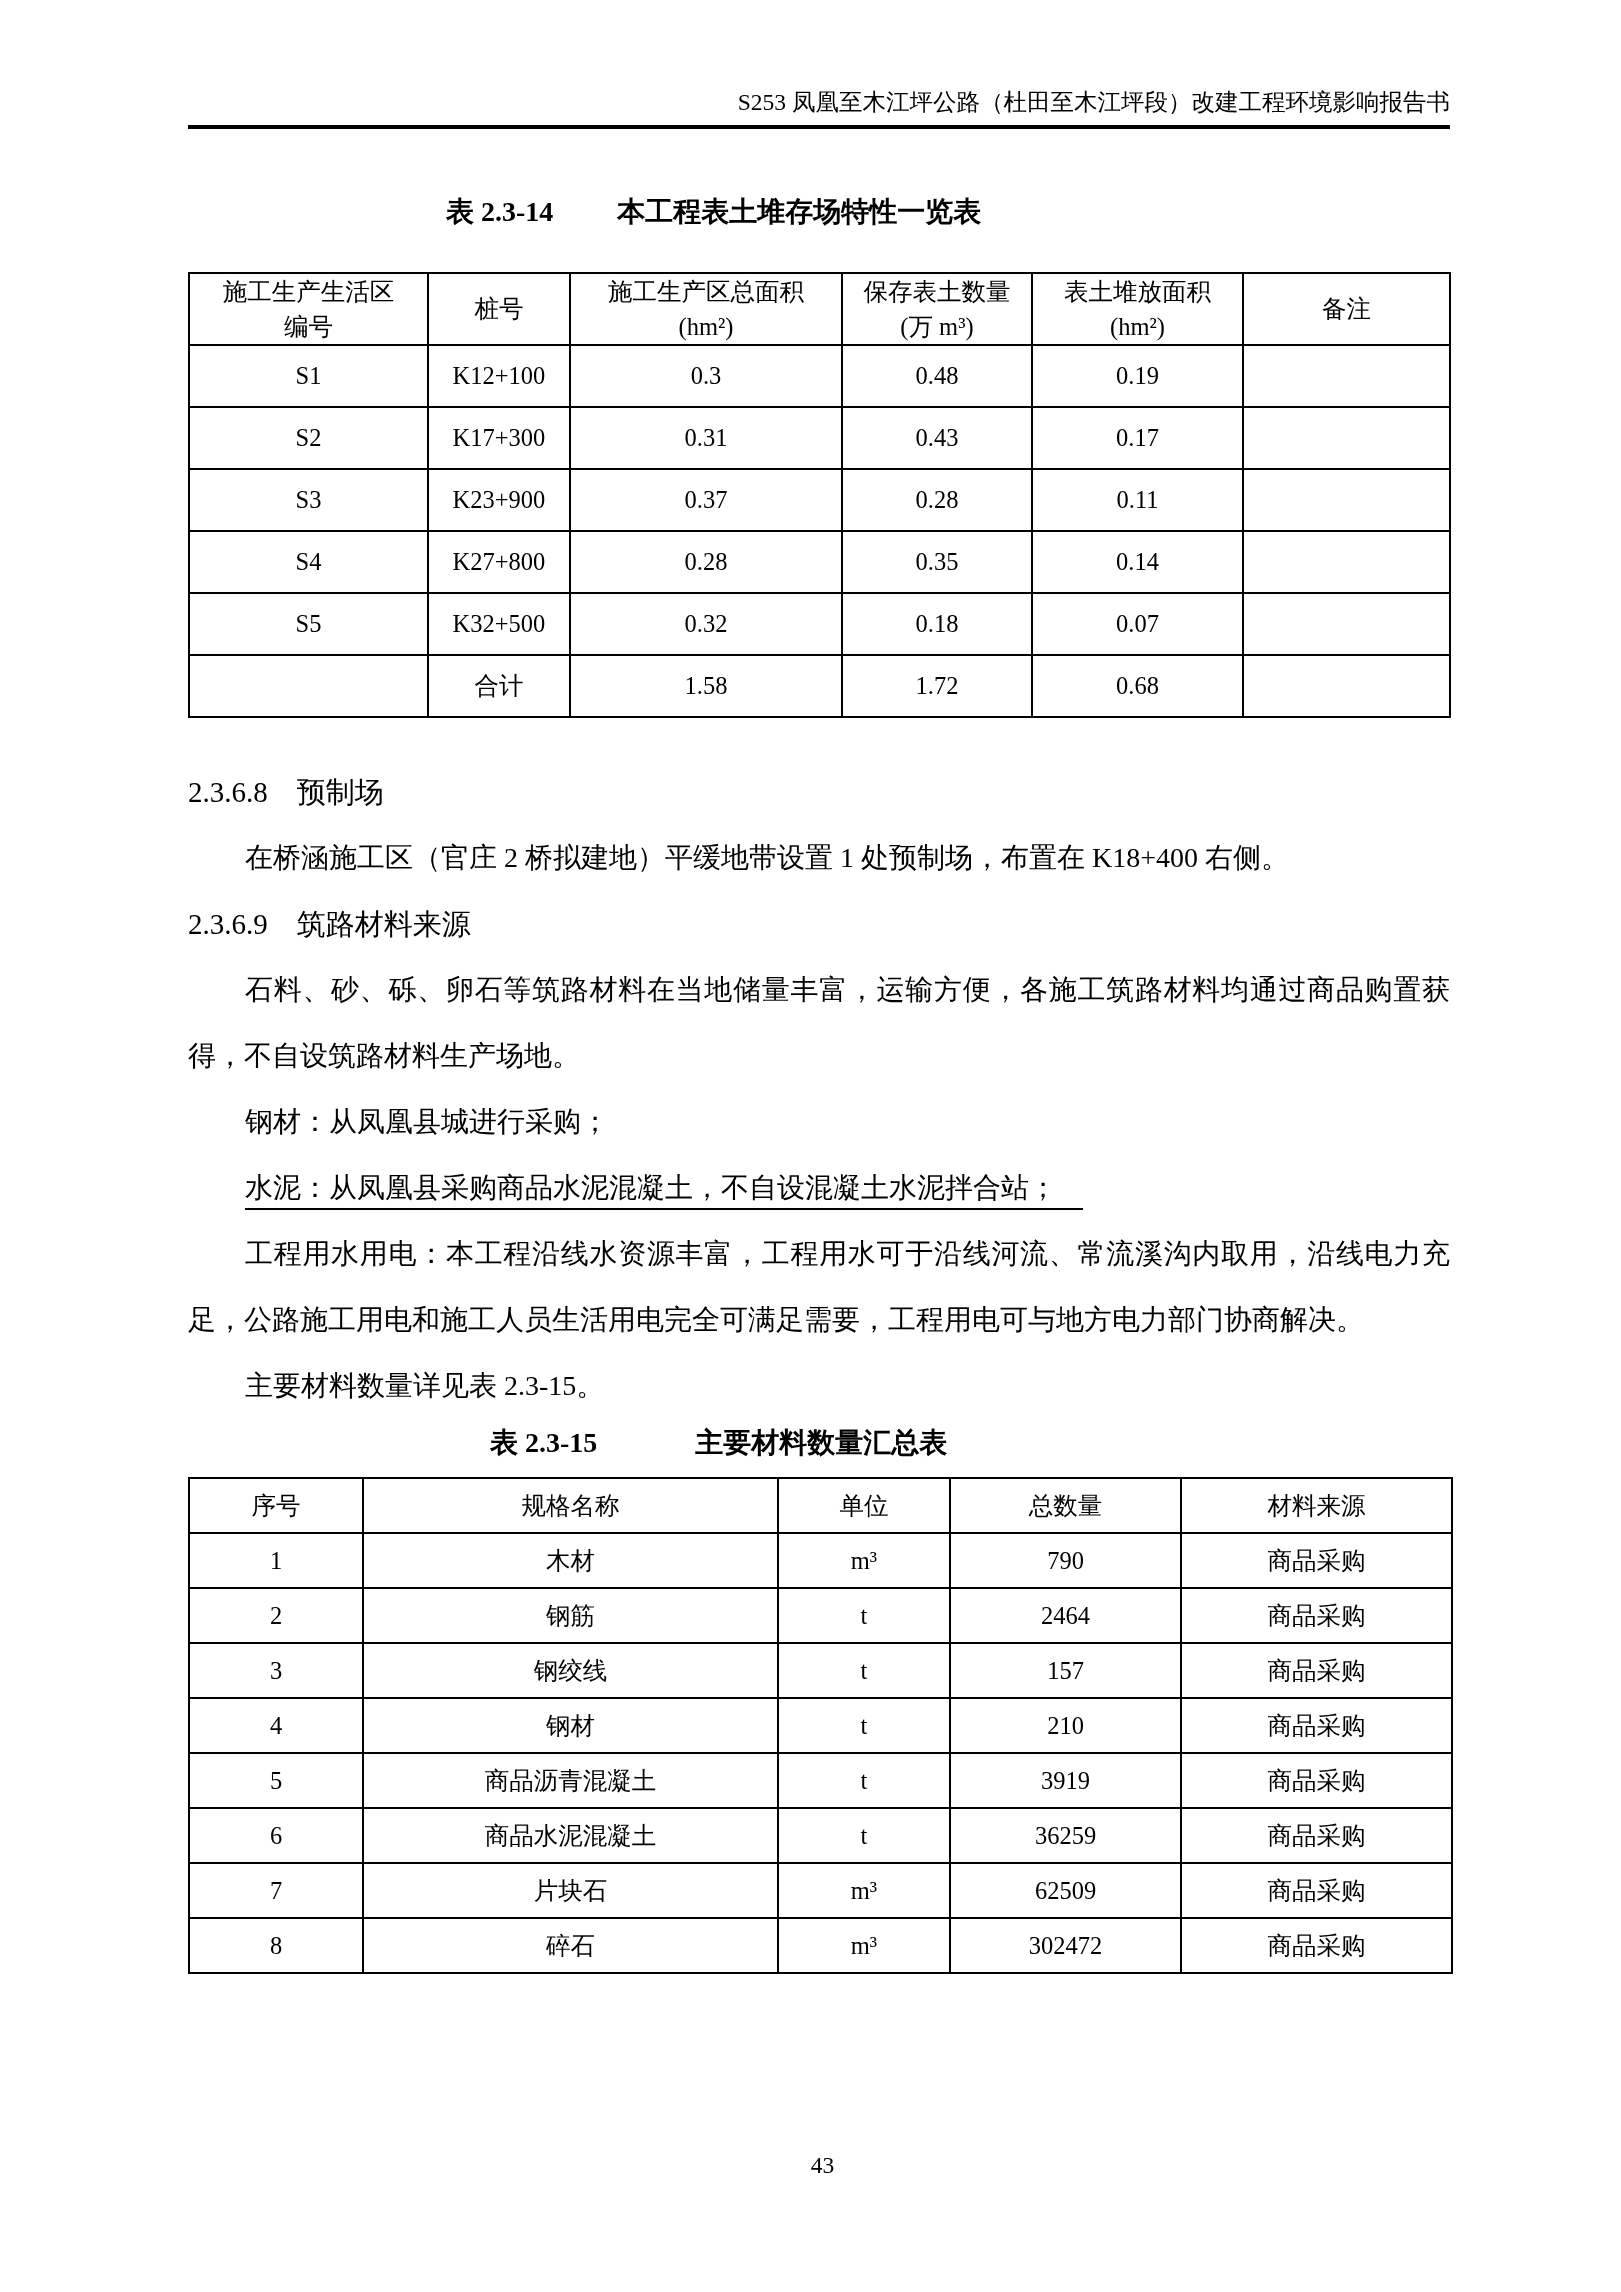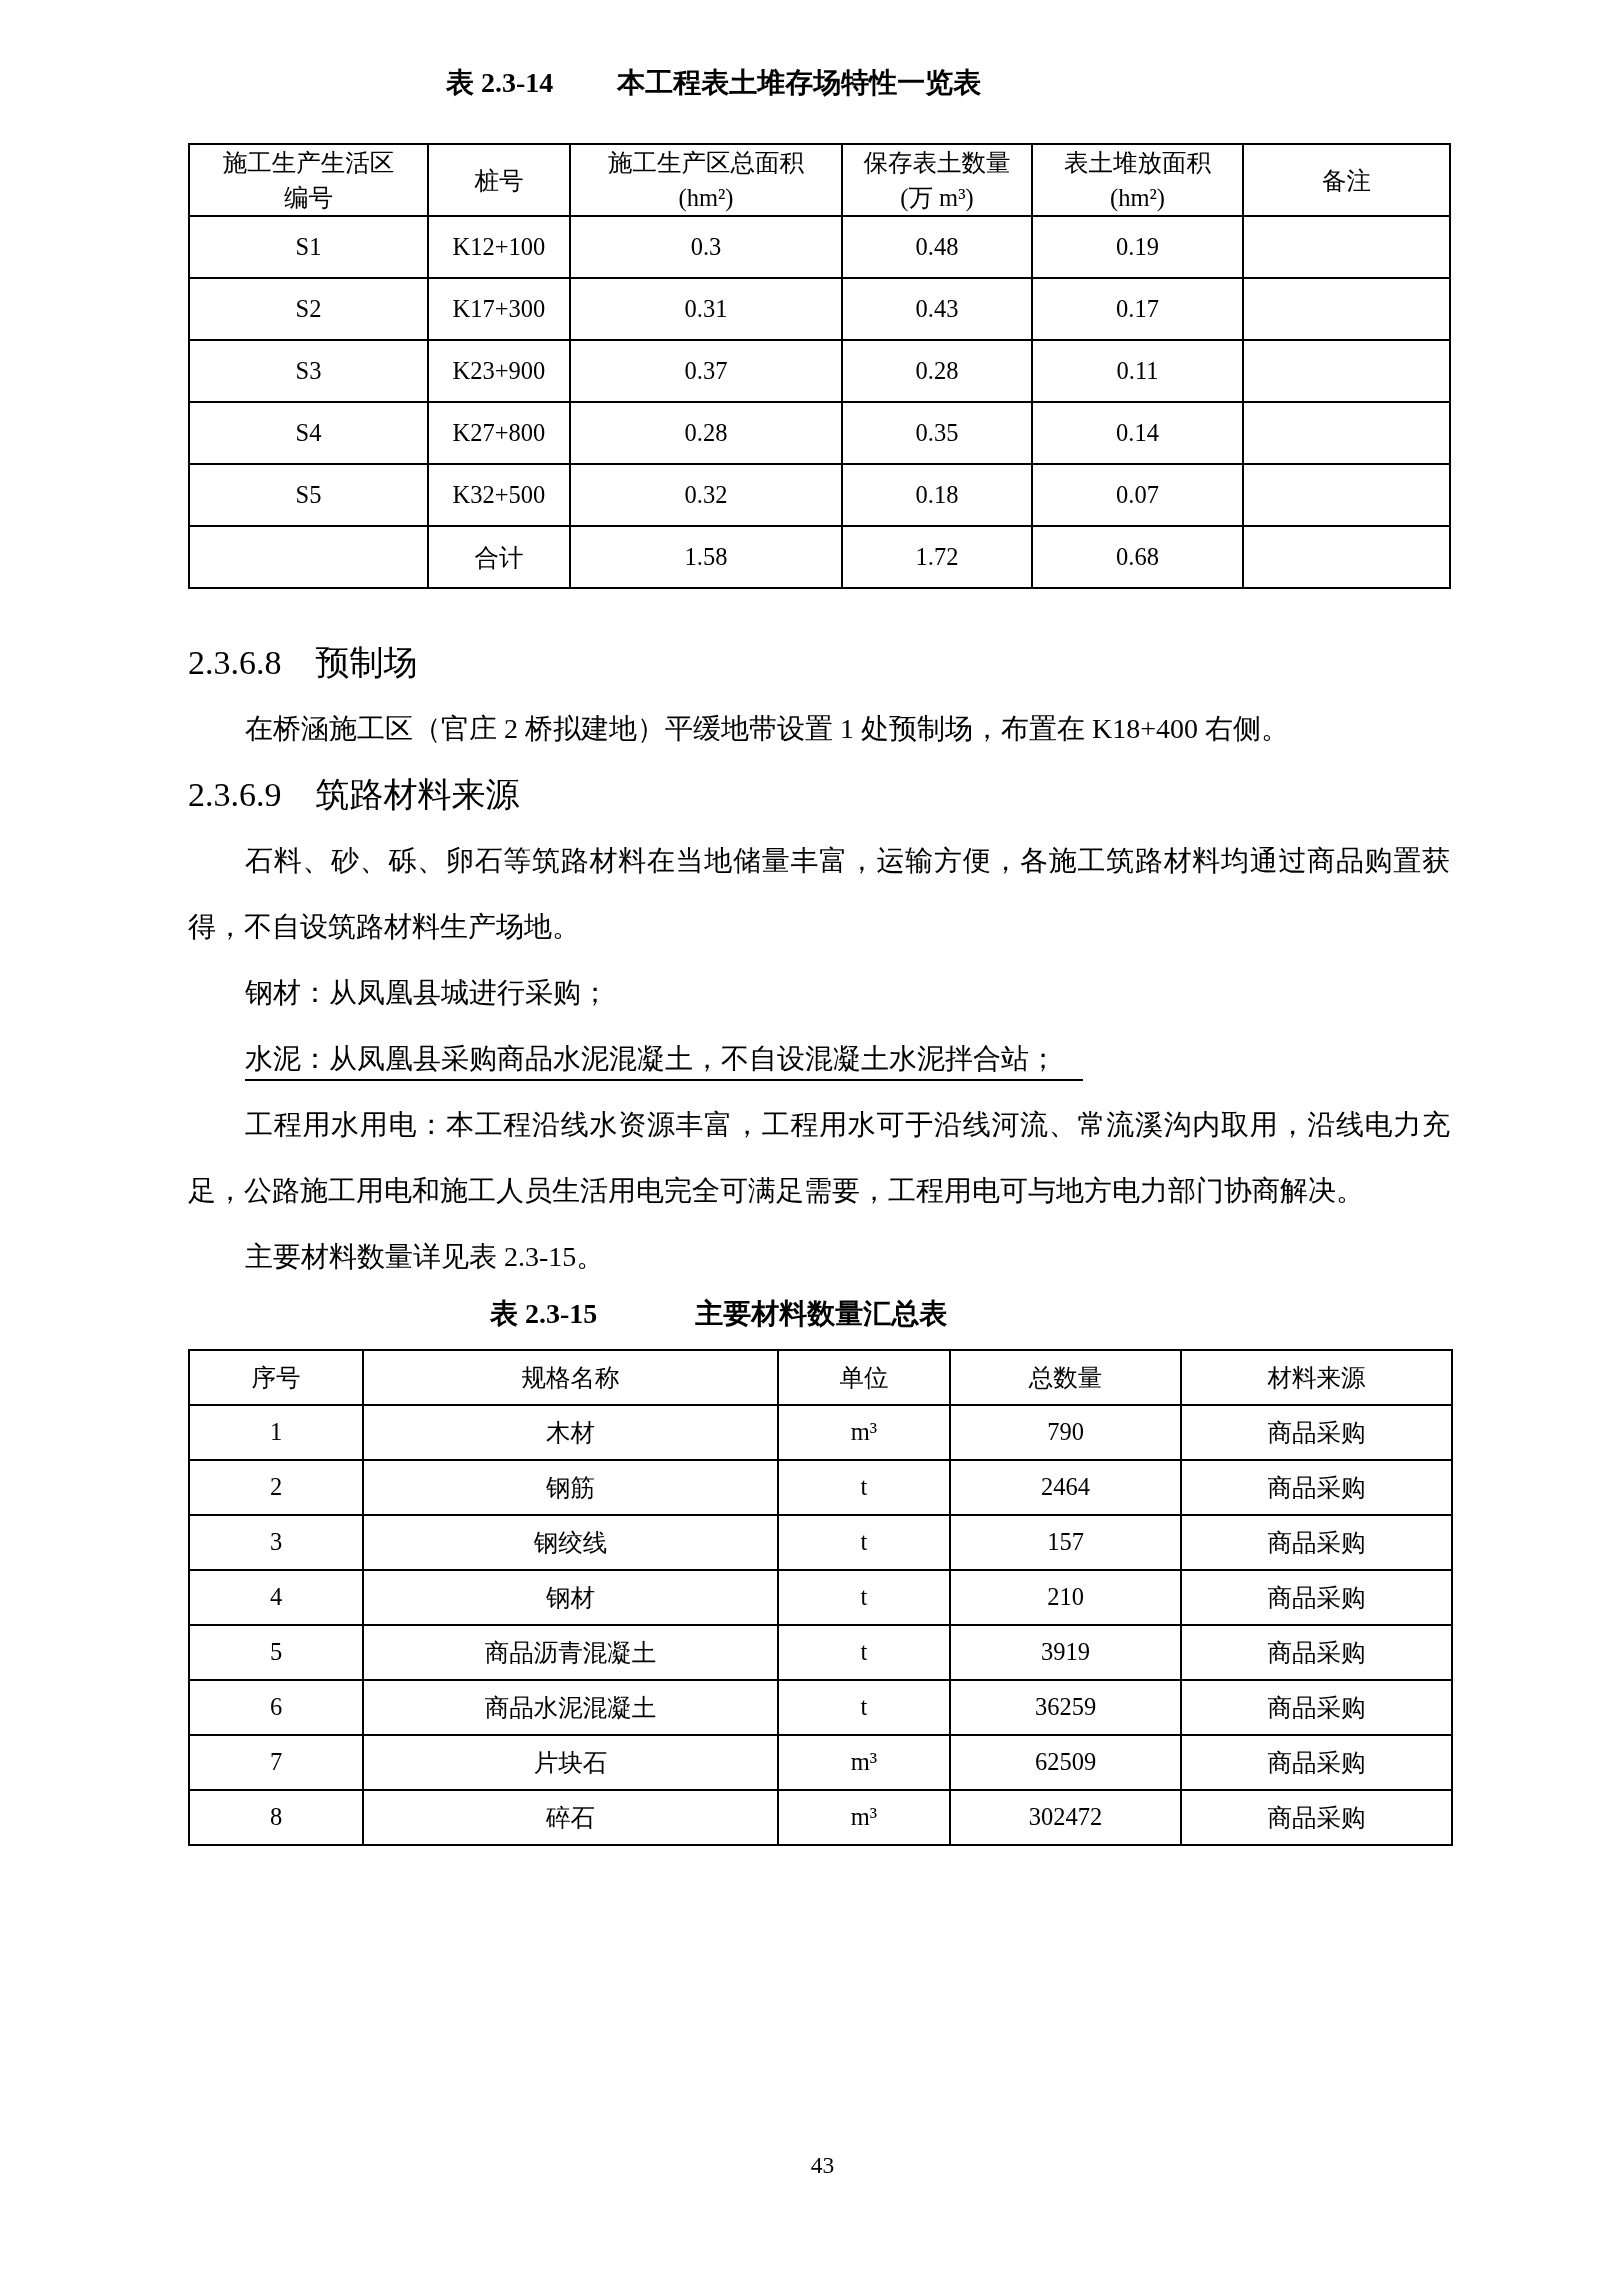--- a/index.html
+++ b/index.html
@@ -46,21 +46,21 @@
   .t1 { margin-top:39px; }
   .t1 tr.hrow { height:64px; }
   .t1 tr.drow { height:62px; }
   .hcell div { line-height:35px; }
   .t2 { margin-top:13.7px;padding-left:11px; }
   .t2 tr.hrow { height:55px; }
   .t2 tr.drow { height:55px; }
 
   
   .h3 {
-    font-size:34px; line-height:66px; margin:0;
+    font-size:29px; line-height:66px; margin:0;
     white-space:pre-wrap;
   }
   .h3.first { margin-top:41px; }
   p.body {
     margin:0;
     font-size:28px; line-height:66px;
     text-indent:57px;
   }
   p.just { text-align:justify; text-align-last:left; }
   .ul {
@@ -75,20 +75,24 @@
     font-size:23.5px;
   }
 </style>
 </head>
 <body>
 
 <div class="page">
 
   <div class="content">
 
+    <div>
+      <div class="hdr-text">S253 凤凰至木江坪公路（杜田至木江坪段）改建工程环境影响报告书</div>
+      <div class="hdr-rule"></div>
+    </div>
 
     <div class="cap cap1">
       <span>表 2.3-14</span>
       <span class="gap"></span>
       <span>本工程表土堆存场特性一览表</span>
     </div>
 
     <table class="t1">
       <colgroup>
         <col style="width:239px">

